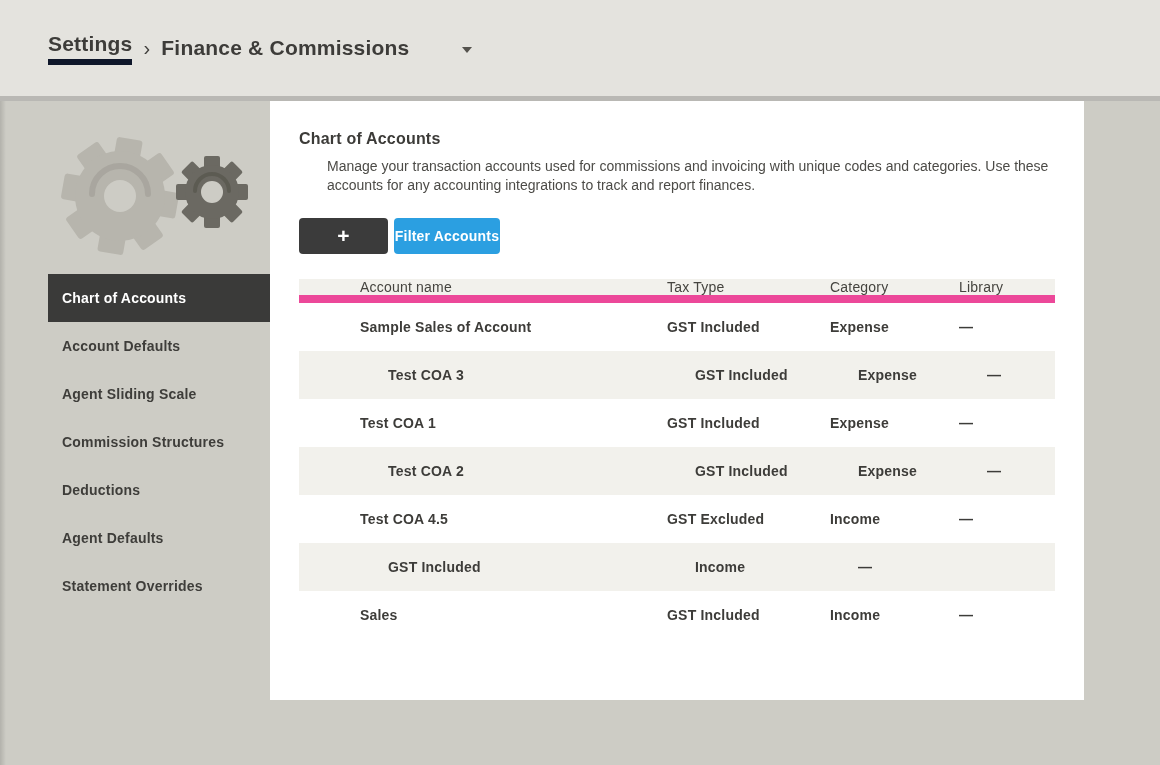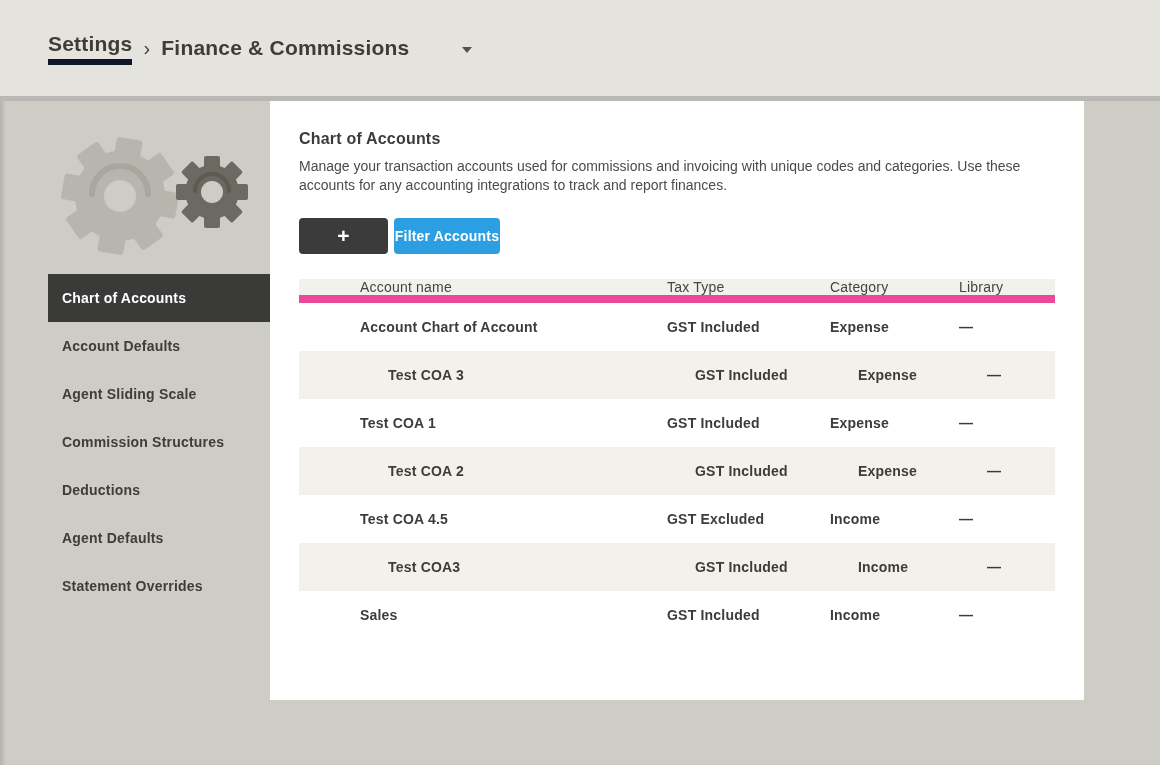--- a/index.html
+++ b/index.html
@@ -79,20 +79,21 @@
   .card-content { padding: 34px 29px 0 29px; }
 
   .page-title {
     font-size: 16px; font-weight: 700; color: #3c3b38;
     margin-bottom: 9px; letter-spacing: 0.2px;
   }
   .page-desc {
     font-size: 14px; font-weight: 400; color: #4c4b47;
     line-height: 19px; width: 748px;
     margin-bottom: 23px;
+    margin-left: 28px;
   }
 
   .btn-row { display: flex; gap: 6px; margin-bottom: 25px; }
   .btn {
     height: 36px; border: none; border-radius: 4px;
     display: flex; align-items: center; justify-content: center;
     cursor: pointer;
     font-family: "Liberation Sans", sans-serif;
   }
   .btn-add {
@@ -220,21 +221,21 @@
 
     <div class="table">
       <div class="thead">
         <div class="th">Account name</div>
         <div class="th">Tax Type</div>
         <div class="th">Category</div>
         <div class="th">Library</div>
       </div>
 
       <div class="trow">
-        <div class="td">Account Chart of Account</div>
+        <div class="td">Sample Sales of Account</div>
         <div class="td">GST Included</div>
         <div class="td">Expense</div>
         <div class="td">—</div>
       </div>
       <div class="trow striped">
         <div class="td">Test COA 3</div>
         <div class="td">GST Included</div>
         <div class="td">Expense</div>
         <div class="td">—</div>
       </div>
@@ -250,21 +251,20 @@
         <div class="td">Expense</div>
         <div class="td">—</div>
       </div>
       <div class="trow">
         <div class="td">Test COA 4.5</div>
         <div class="td">GST Excluded</div>
         <div class="td">Income</div>
         <div class="td">—</div>
       </div>
       <div class="trow striped">
-        <div class="td">Test COA3</div>
         <div class="td">GST Included</div>
         <div class="td">Income</div>
         <div class="td">—</div>
       </div>
       <div class="trow">
         <div class="td">Sales</div>
         <div class="td">GST Included</div>
         <div class="td">Income</div>
         <div class="td">—</div>
       </div>

